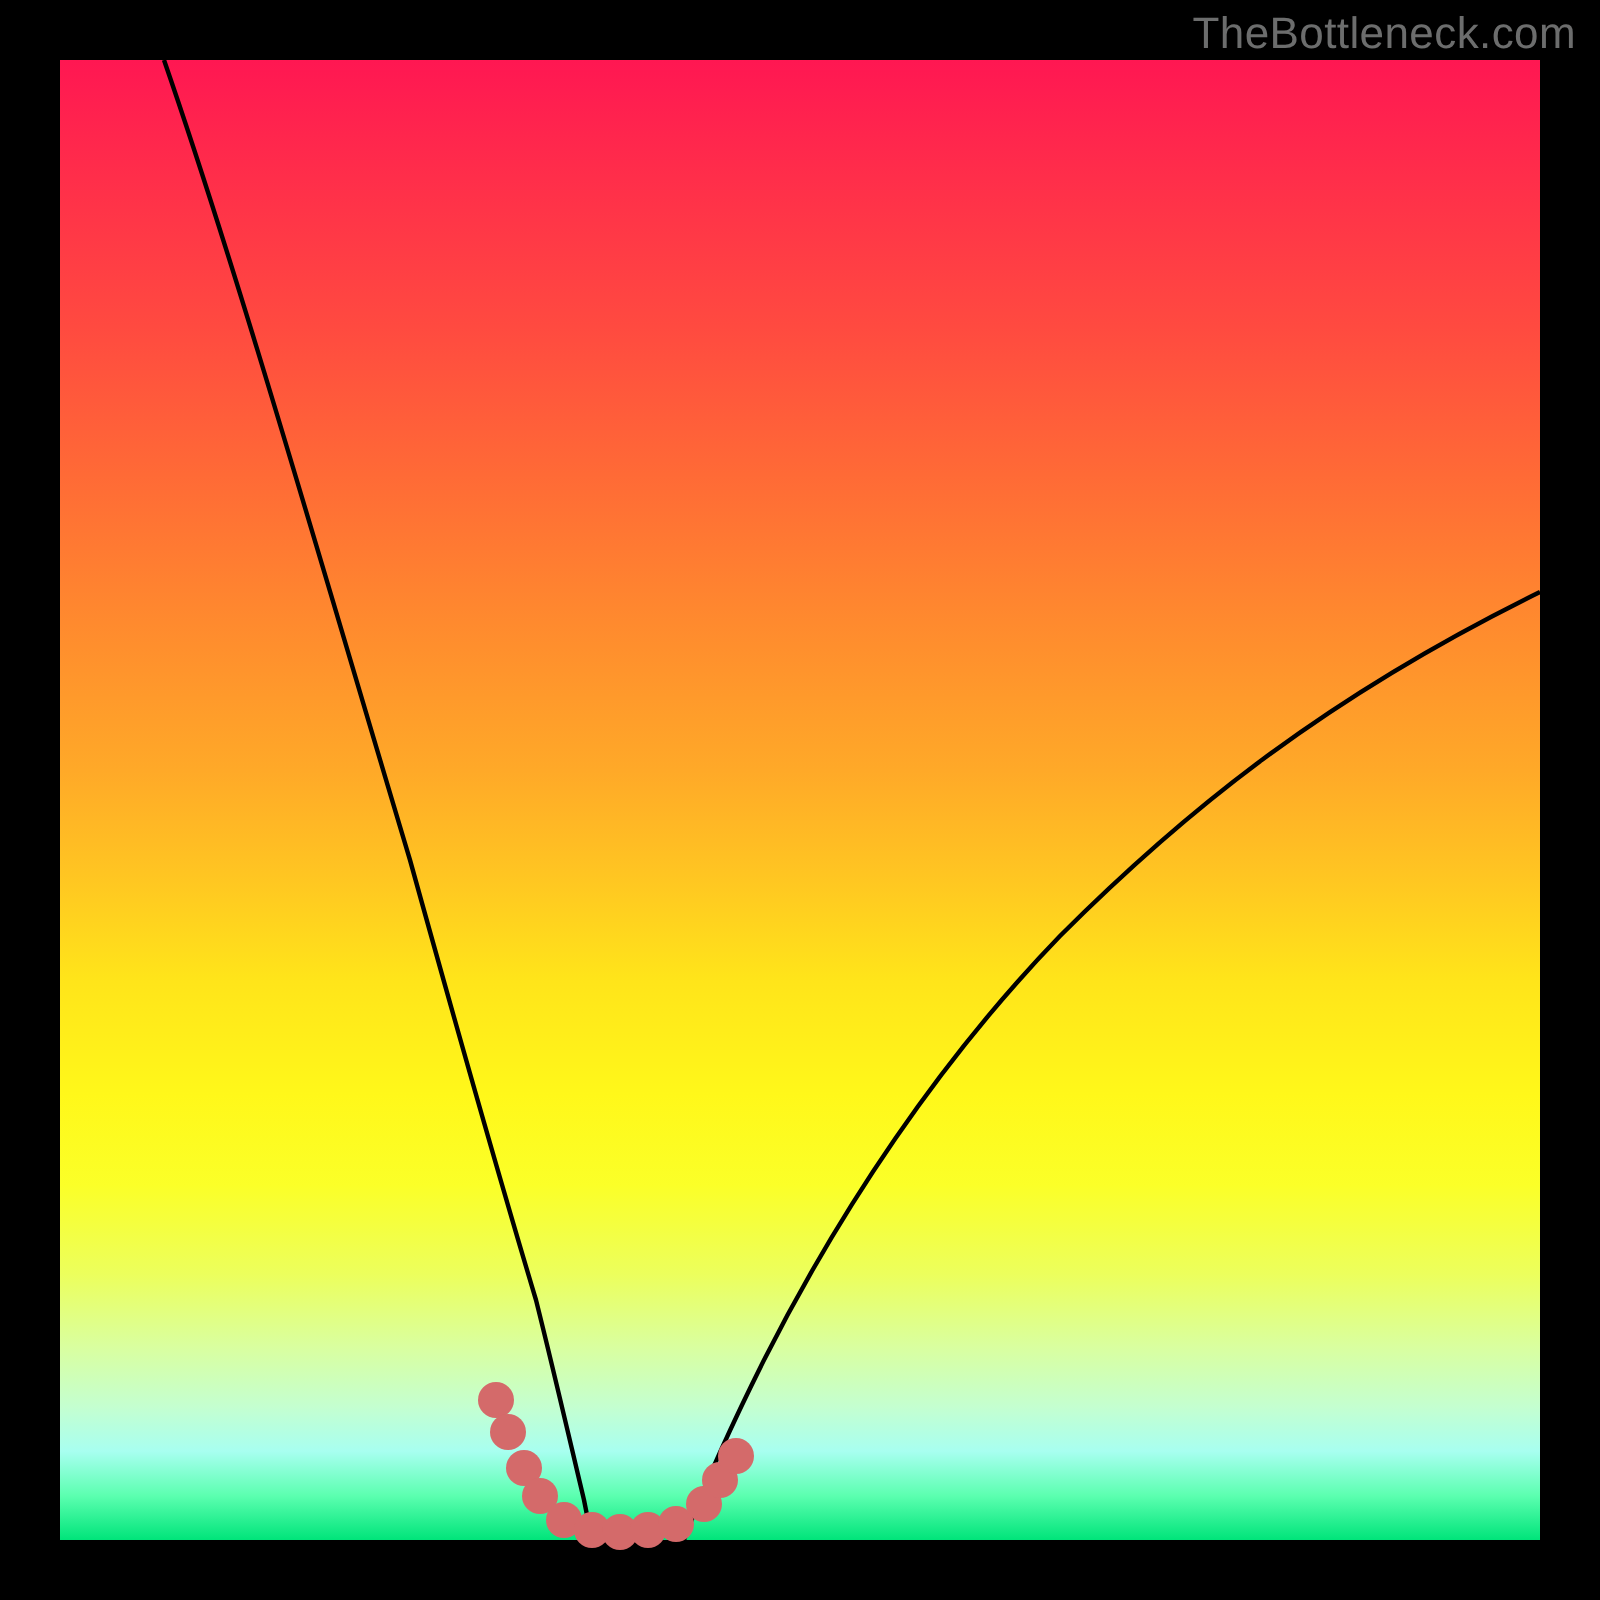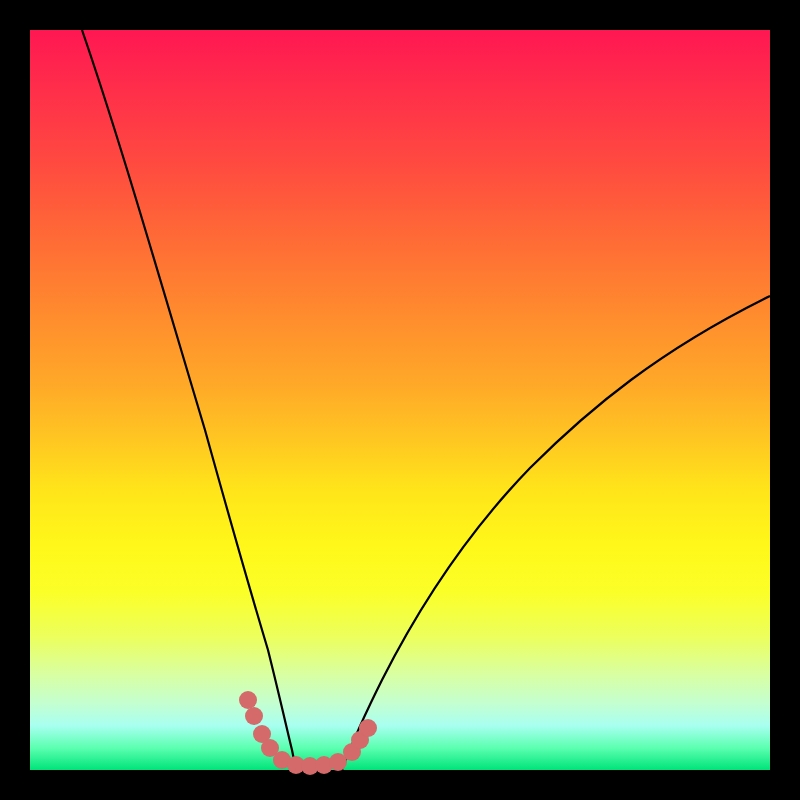--- a/index.html
+++ b/index.html
@@ -59,20 +59,21 @@
     top: 0;
     width: 740px;
     height: 740px;
     overflow: visible;
   }
 </style>
 </head>
 <body>
 
 <div class="frame">
+  <div class="watermark">TheBottleneck.com</div>
 
   <div class="plot-area">
     <svg class="curves" viewBox="0 0 740 740" preserveAspectRatio="none">
 
       <path d="M 52 0
                C 90 110, 130 250, 175 400
                C 200 490, 220 560, 238 620
                C 248 660, 256 695, 262 720
                L 266 740" stroke="#000" stroke-width="2.2" fill="none"></path>
 

